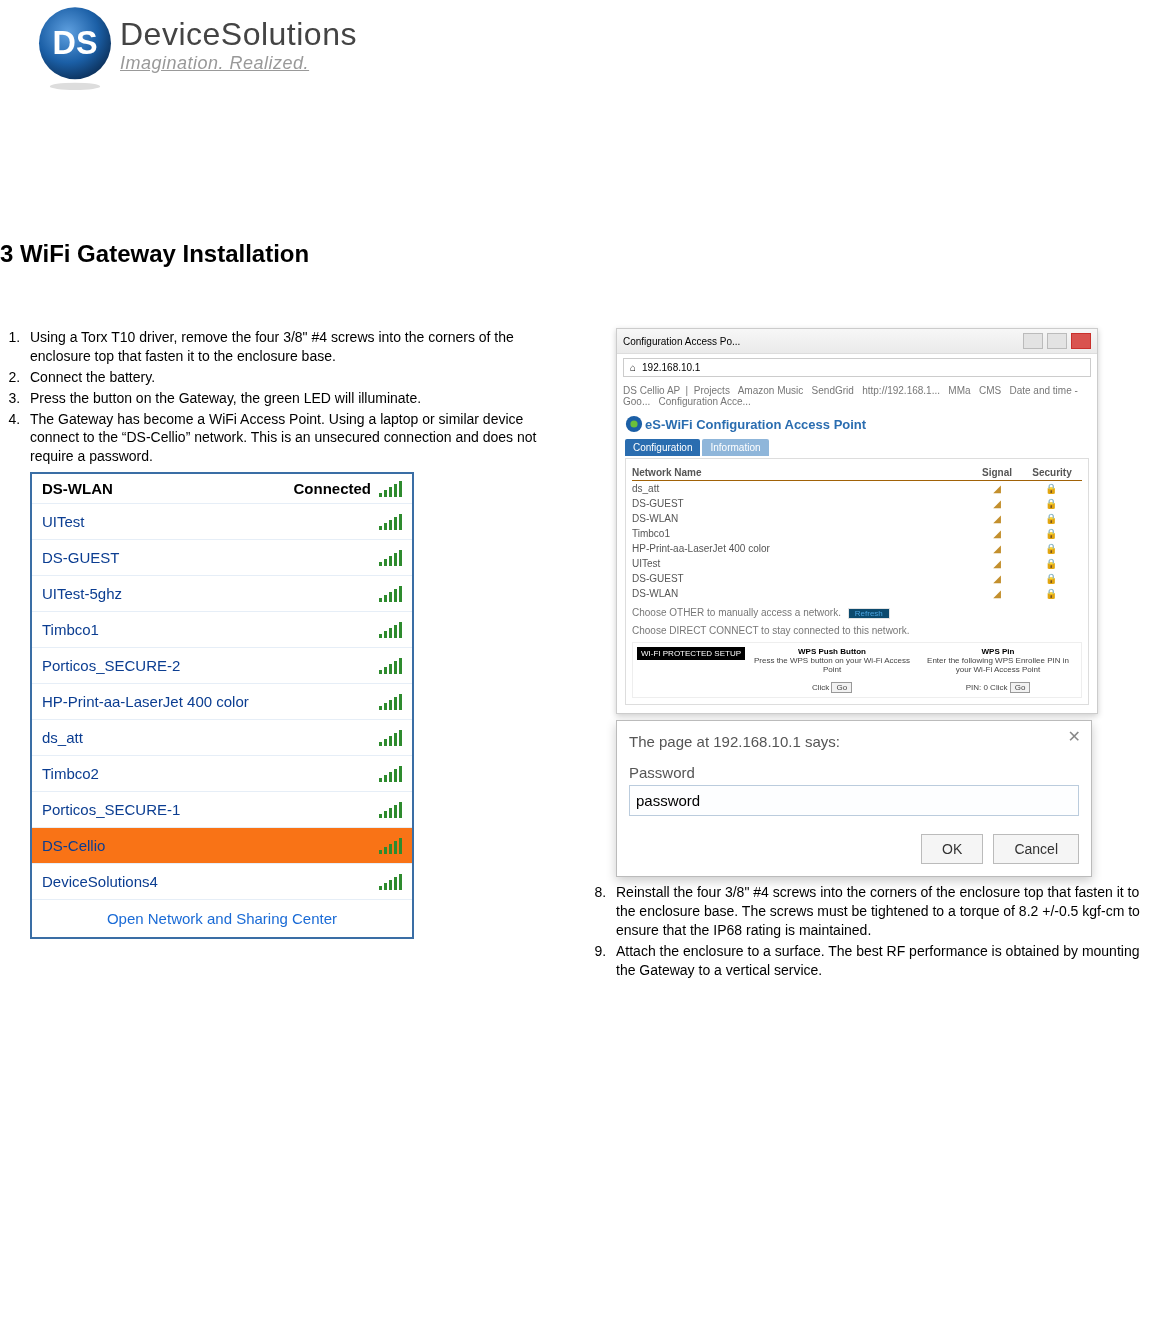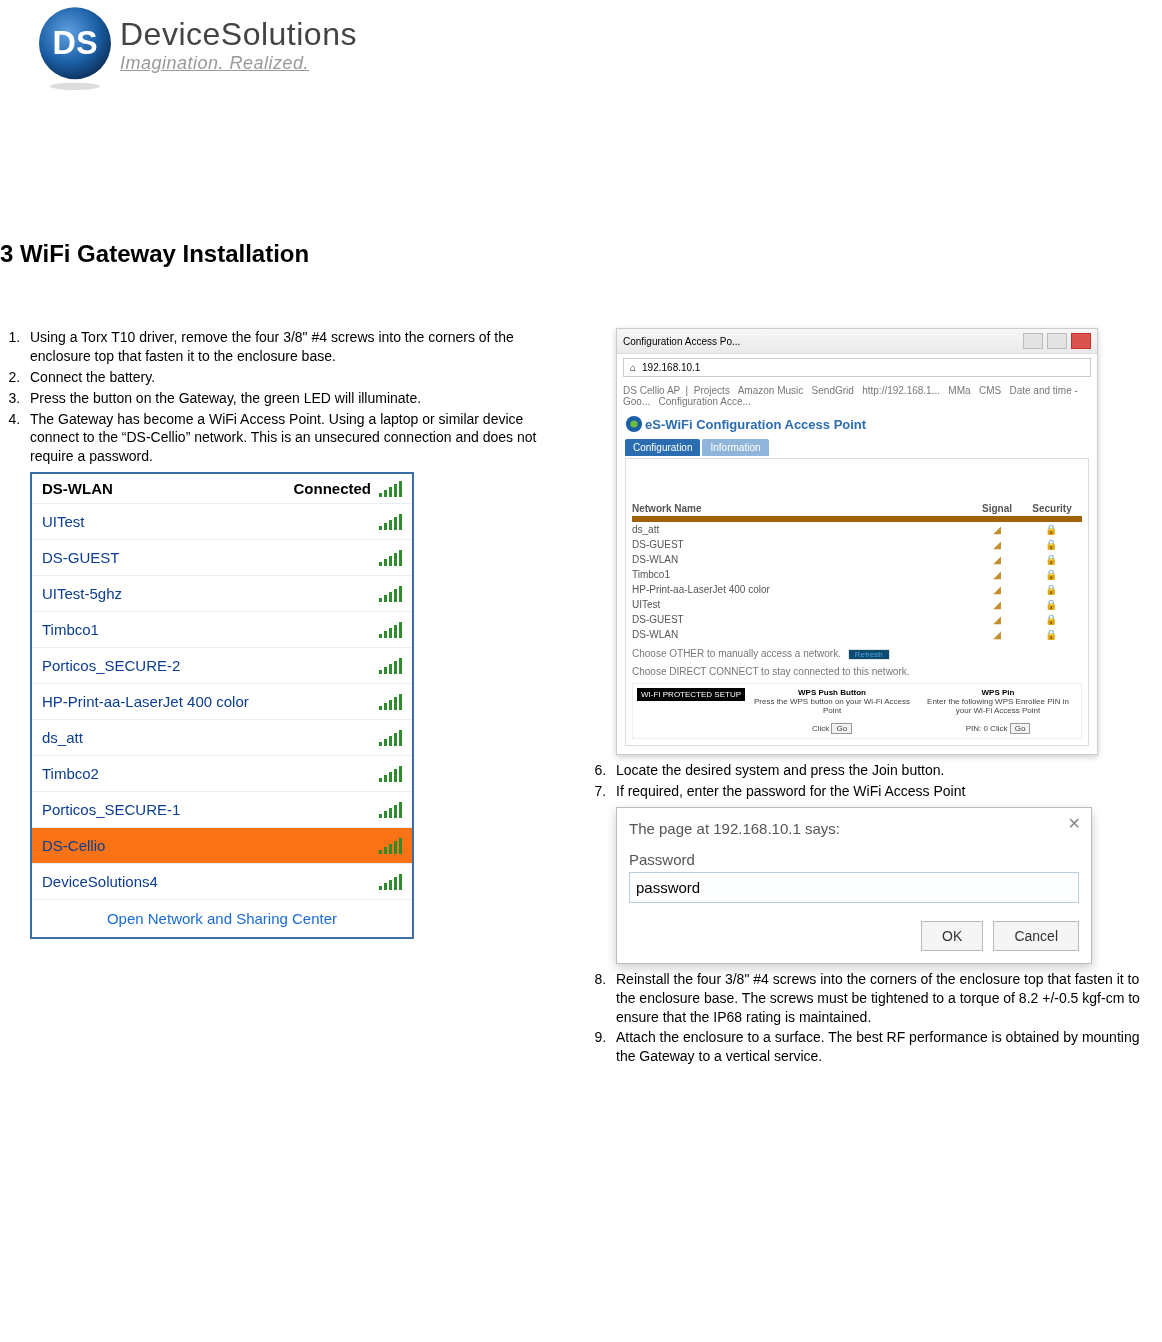--- a/index.html
+++ b/index.html
@@ -137,21 +137,21 @@
   }
   .cfg-nav .tab {
     background:#2a6db0; color:#fff; padding:3px 8px; border-radius:2px 2px 0 0;
     font-size:10px;
   }
   .cfg-nav .tab.ghost { background:#8fb6da; }
   .cfg-body {
     background:#fff; border:1px solid #ddd; margin:0 8px 8px 8px; padding:6px;
   }
   .cfg-thead {
-    display:flex; font-weight:bold; color:#555; padding:2px 0; border-bottom:6px solid #a16207;margin-top:36px;
+    display:flex; font-weight:bold; color:#555; padding:2px 0; border-bottom:1px solid #a16207;
   }
   .cfg-thead .c1 { flex:1; }
   .cfg-thead .c2 { width:50px; text-align:center; }
   .cfg-thead .c3 { width:60px; text-align:center; }
   .cfg-r {
     display:flex; justify-content:space-between; padding:2px 0; color:#555;
   }
   .cfg-r .n { flex:1; }
   .cfg-r .s { width:50px; text-align:center; }
   .cfg-r .p { width:60px; text-align:center; }
@@ -443,24 +443,20 @@
             <b>WPS Pin</b>
             <span>Enter the following WPS Enrollee PIN in your Wi-Fi Access Point</span><br>
             <span>PIN: 0</span>
             <span>Click</span>
             <span class="wps-btn">Go</span>
           </div>
         </div>
       </div>
     </div>
 
-    <ol start="6">
-      <li>Locate the desired system and press the Join button.</li>
-      <li>If required, enter the password for the WiFi Access Point</li>
-    </ol>
 
     <div class="dlg">
       <span class="x">✕</span>
       <div class="dlg-title">The page at 192.168.10.1 says:</div>
       <div class="dlg-label">Password</div>
       <input type="text" value="password" style="">
       <div class="dlg-actions">
         <button>OK</button>
         <button>Cancel</button>
       </div>

